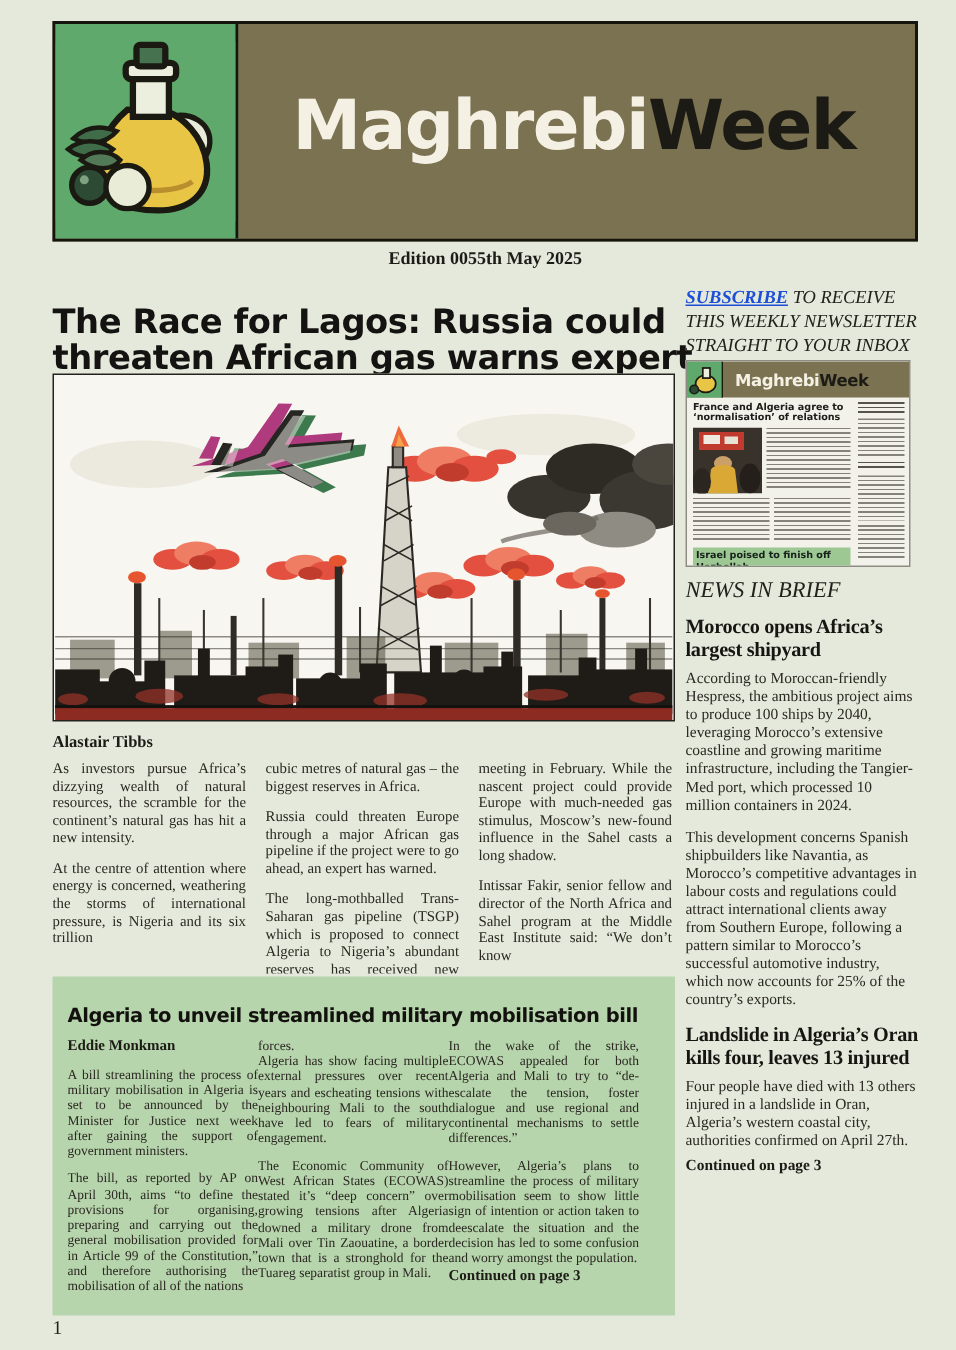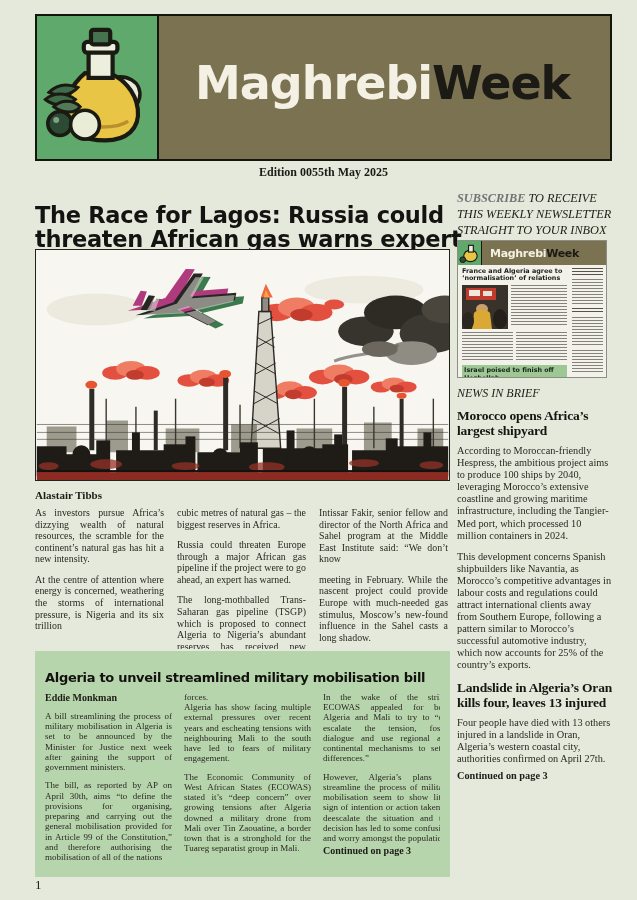--- a/index.html
+++ b/index.html
@@ -43,31 +43,31 @@
   .para { font-size:9.9px; line-height:1.17; margin:0 0 9px; text-align:justify;
     color:#2b2822; hyphens:auto; }
   .runon { margin-top:0; }
   .continued { font-weight:bold; font-size:10px; color:#1d1b16; margin-top:4px; }
 
   
   .green-box { position:absolute; left:35px; top:651px; width:415px; height:226px;
     background:#b7d5ad; padding:8px 10px; overflow:hidden; }
   .green-head { font-family:"DejaVu Sans", sans-serif; font-weight:bold; font-size:16px;
     letter-spacing:-0.3px; color:#12110e; white-space:nowrap; overflow:hidden; margin-bottom:7px; }
-  .green-cols { display:flex; gap:12px; height:176px; overflow:hidden; }
+  .green-cols { display:flex; gap:0; height:176px; overflow:hidden; }
   .green-cols .col { width:127px; flex:none; }
   .green-cols .para { font-size:9px; line-height:1.14; margin:0 0 8px; }
   .green-byline { font-weight:bold; font-size:10px; margin:0 0 8px; color:#1d1b16; }
 
   .page-number { position:absolute; left:35px; top:877px; font-size:13px; color:#23211c; }
 
   
   .sidebar { position:absolute; left:457px; top:191px; width:156px; }
   .subscribe { font-style:italic; font-size:12.3px; line-height:1.3; color:#23211c; }
-  .subscribe a { color:#737373; font-weight:bold; cursor:pointer;margin-top:48px; }
+  .subscribe a { color:#1d4ed8; font-weight:bold; text-decoration:underline; cursor:pointer;margin-top:48px; }
 
   .thumb { position:absolute; left:457px; top:240px; width:150px; height:138px;
     background:#f2f1ea; border:1px solid #8e8d84; overflow:hidden; cursor:pointer;
     font-family:"DejaVu Sans", sans-serif; }
   .thumb-mast { height:24px; background:#7b7251; display:flex; align-items:center; }
   .thumb-logo { width:24px; height:24px; background:#5fa96d; border-right:1px solid #1a180f; flex:none; }
   .thumb-logo svg { width:100%; height:100%; display:block; }
   .thumb-title { font-weight:bold; font-size:11px; margin-left:8px; letter-spacing:-0.3px; }
   .thumb-title .t1 { color:#f4f1e4; } .thumb-title .t2 { color:#1c1a14; }
   .thumb-body { display:flex; }
@@ -76,21 +76,21 @@
   .thumb-headline { font-weight:bold; font-size:6.4px; line-height:1.15; color:#1c1c1a; margin-bottom:2px; }
   .thumb-row { display:flex; gap:3px; }
   .thumb-photo { width:46px; height:44px; flex:none; }
   .thumb-photo svg { width:100%; height:100%; display:block; }
   .tl { background:repeating-linear-gradient(to bottom, #84827a 0 1px, transparent 1px 3px); }
   .tl-dark { background:repeating-linear-gradient(to bottom, #55534c 0 1px, transparent 1px 3px); }
   .thumb-banner { margin-top:3px; background:#9dc894; padding:1px 2px;
     font-weight:bold; font-size:6.4px; color:#17201a; }
 
   .nib-flow { position:absolute; left:457px; top:386px; width:156px; height:510px; overflow:hidden; }
-  .nib-label { font-style:italic; font-size:12px; color:#23211c; margin:0 0 7px; }
+  .nib-label { font-style:italic; font-size:15px; color:#23211c; margin:0 0 7px; }
   .brief-head { font-weight:bold; font-size:13.5px; line-height:1.12; color:#171511;
     margin:0 0 7px; letter-spacing:-0.2px; }
   .brief-p { font-size:10.3px; line-height:1.17; margin:0 0 9px; color:#2b2822; text-align:left; }
   .brief-cont { font-weight:bold; font-size:10.3px; color:#1d1b16; }
 </style>
 </head>
 <body>
 
 <header class="masthead">
   <div class="logo-box">
@@ -246,22 +246,22 @@
   <div class="col">
     <p class="para">As investors pursue Africa’s dizzying wealth of natural resources, the scramble for the continent’s natural gas has hit a new intensity.</p>
     <p class="para">At the centre of attention where energy is concerned, weathering the storms of international pressure, is Nigeria and its six trillion</p>
   </div>
   <div class="col">
     <p class="para">cubic metres of natural gas – the biggest reserves in Africa.</p>
     <p class="para">Russia could threaten Europe through a major African gas pipeline if the project were to go ahead, an expert has warned.</p>
     <p class="para">The long-mothballed Trans-Saharan gas pipeline (TSGP) which is proposed to connect Algeria to Nigeria’s abundant reserves has received new impetus following a</p>
   </div>
   <div class="col">
+    <p class="para">meeting in February. While the nascent project could provide Europe with much-needed gas stimulus, Moscow’s new-found influence in the Sahel casts a long shadow.</p>
     <p class="para">Intissar Fakir, senior fellow and director of the North Africa and Sahel program at the Middle East Institute said: “We don’t know</p>
-    <p class="para">meeting in February. While the nascent project could provide Europe with much-needed gas stimulus, Moscow’s new-found influence in the Sahel casts a long shadow.</p>
 
   </div>
 </div>
 
 <section class="green-box">
   <h2 class="green-head fit-line" style="font-size: 13px;">Algeria to unveil streamlined military mobilisation bill</h2>
   <div class="green-cols">
     <div class="col">
       <p class="green-byline">Eddie Monkman</p>
       <p class="para">A bill streamlining the process of military mobilisation in Algeria is set to be announced by the Minister for Justice next week after gaining the support of government ministers.</p>

